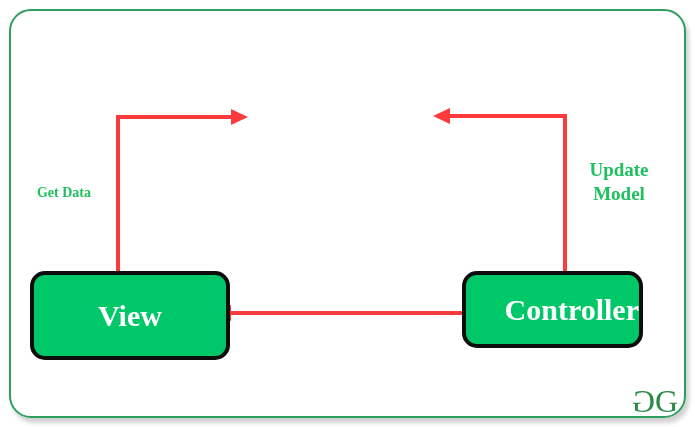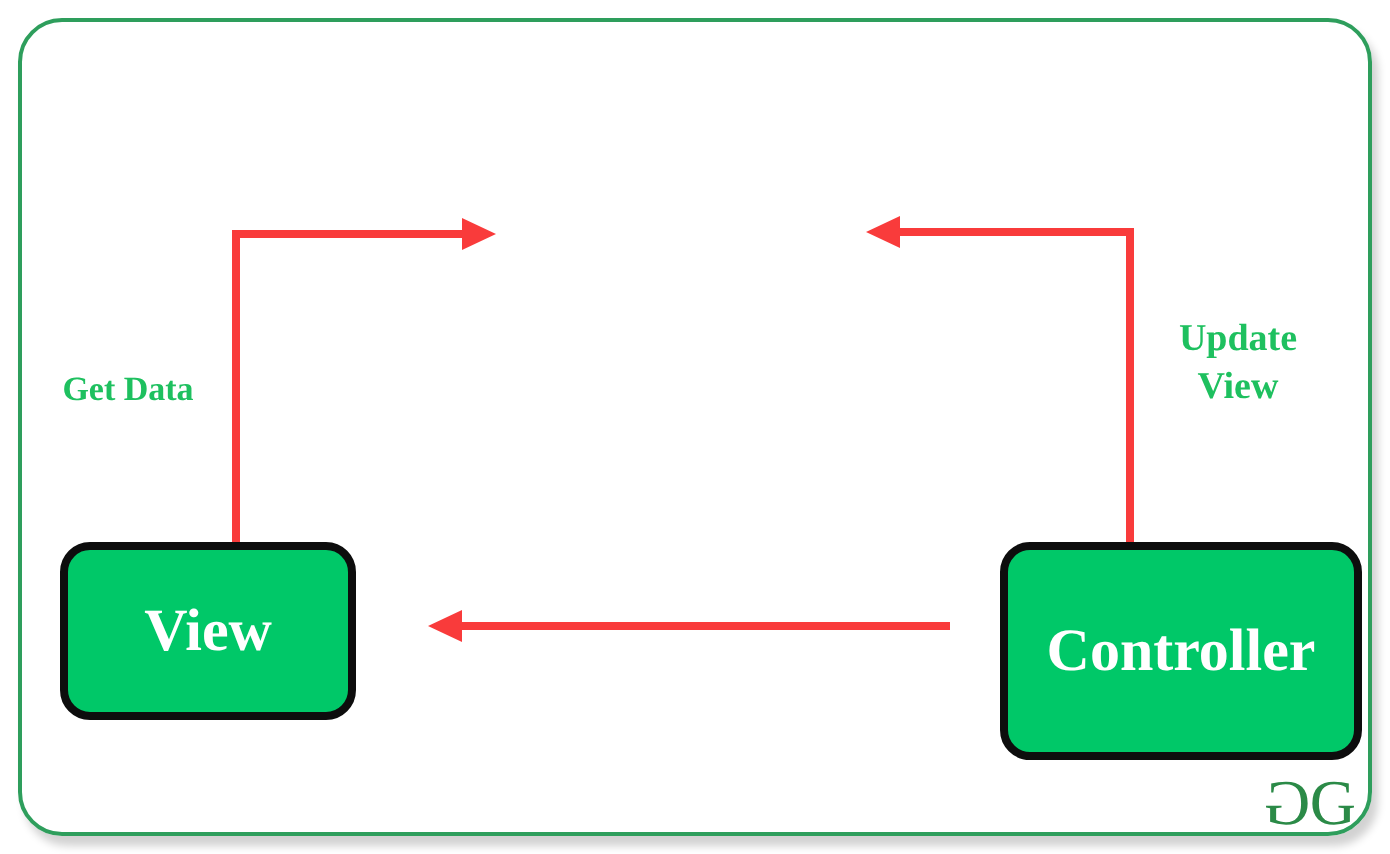--- a/index.html
+++ b/index.html
@@ -51,30 +51,30 @@
     border: 4px solid var(--node-border);
     border-radius: 15px;
     display: flex;
     align-items: center;
     justify-content: center;
     color: var(--node-text);
     font-weight: bold;
     font-size: 30px;
   }
   .node-model      { left: 248px; top: 68px;  width: 185px; height: 94px; }
-  .node-view       { left: 30px;  top: 271px; width: 148px; height: 89px; }
-  .node-controller { left: 500px; top: 271px; width: 181px; height: 109px; }
+  .node-view       { left: 30px;  top: 271px; width: 200px; height: 89px; }
+  .node-controller { left: 462px; top: 271px; width: 181px; height: 77px; justify-content: flex-end; }
   .edge-label {
     position: absolute;
     color: var(--label-text);
     font-weight: bold;
     text-align: center;
     line-height: 1.25;
   }
-  .label-get-data            { left: 13px;  top: 184px; width: 102px; font-size: 17px; }
+  .label-get-data            { left: 13px;  top: 184px; width: 102px; font-size: 14px; }
   .label-update-data         { left: 578px; top: 158px; width: 82px;  font-size: 19px; }
   .label-update-presentation { left: 231px; top: 332px; width: 230px; font-size: 21px; }
   .logo {
     position: absolute;
     right: 20px;
     bottom: 10px;
     color: var(--logo);
     font-size: 32px;
     letter-spacing: -3px;
     line-height: 1;
@@ -113,20 +113,20 @@
   <div class="node node-view">
     <span>View</span>
   </div>
 
   <div class="node node-controller">
     <span>Controller</span>
   </div>
 
   <div class="edge-label label-get-data">Get Data</div>
 
-  <div class="edge-label label-update-data">Update View</div>
+  <div class="edge-label label-update-data">Update Model</div>
 
 
   <div class="logo">
     <span class="g-flip">G</span><span>G</span>
   </div>
 
 </div>
 
 </body></html>

